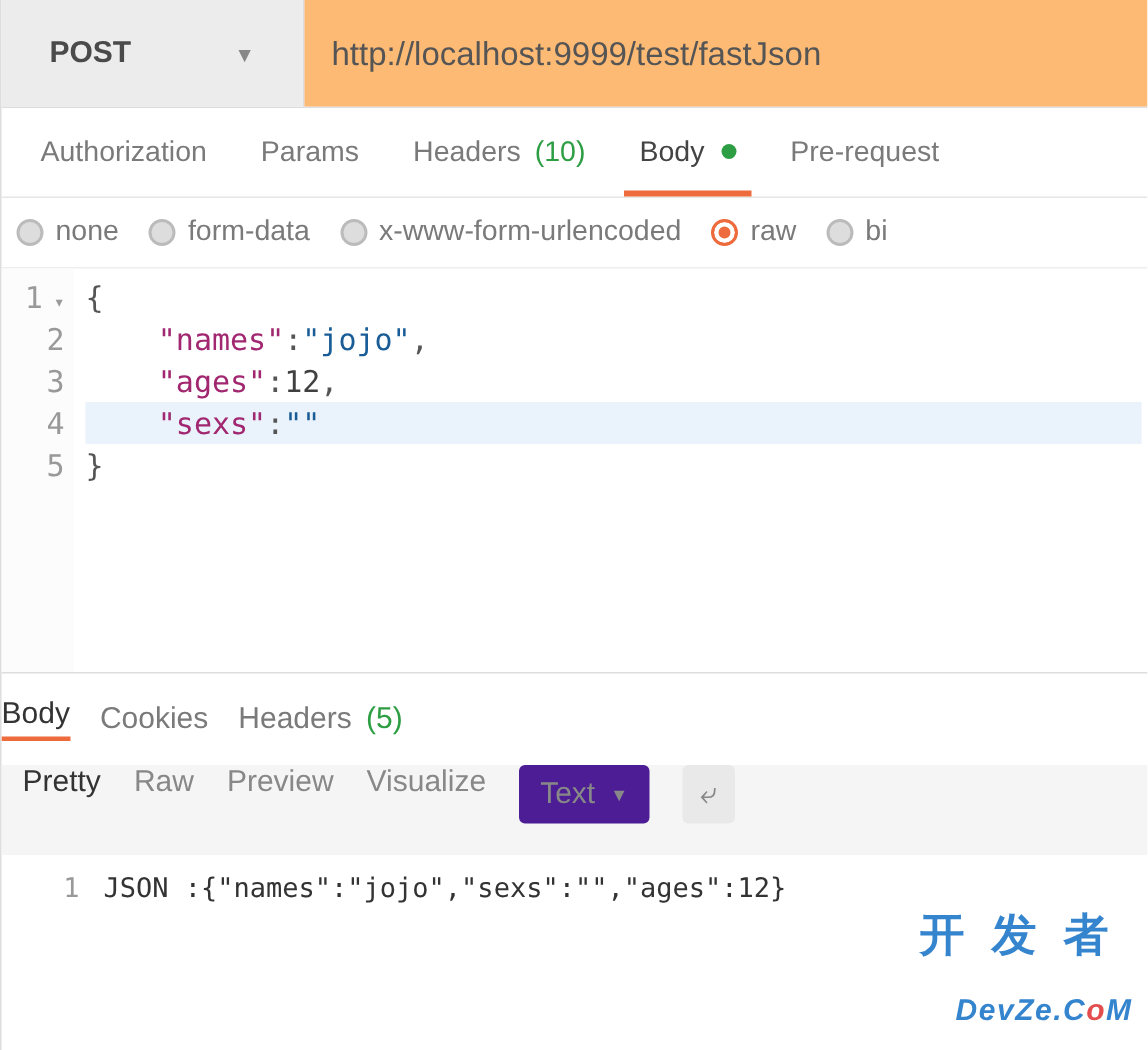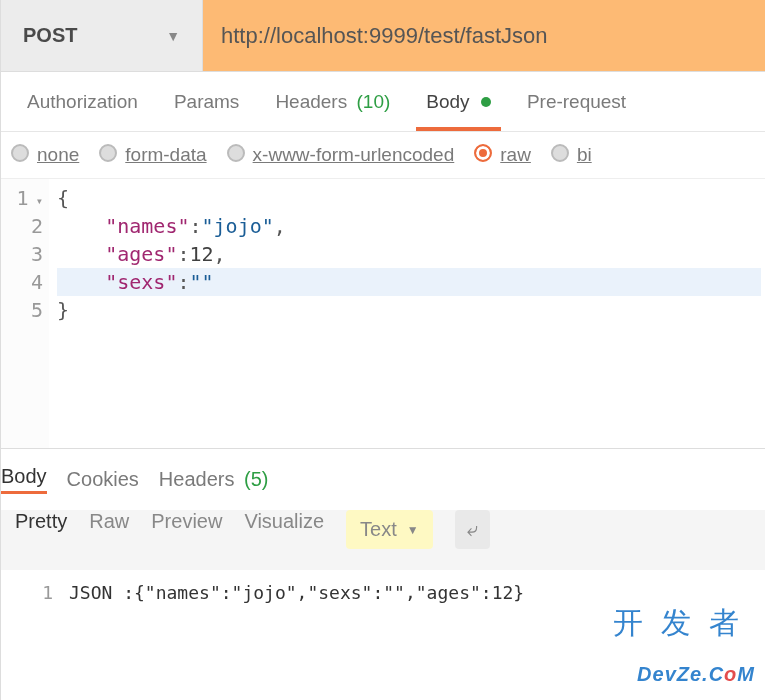--- a/index.html
+++ b/index.html
@@ -19,21 +19,21 @@
     display: flex;
     height: 72px;
     border-bottom: 1px solid #ddd;
   }
   .method-select {
     display: flex;
     align-items: center;
     justify-content: space-between;
     background: #ececec;
     width: 202px;
-    padding: 0 22px;
+    padding: 0 32px;
     border-right: 1px solid #ddd;
     font-weight: 600;
     font-size: 20px;
     color: #4a4a4a;
     cursor: pointer;
   }
   .method-select .chev { color: #888; font-size: 14px; }
   .url-input {
     flex: 1;
     border: none;
@@ -86,23 +86,23 @@
     padding: 12px 10px 12px 10px;
     gap: 20px;
     font-size: 19px;
     color: #7a7a7a;
     border-bottom: 1px solid #eee;
     white-space: nowrap;
     overflow: hidden;
   }
   .radio-item {
     display: flex;
+    align-items: center;
     gap: 8px;
     cursor: pointer;
-    text-decoration: underline;
   }
   .radio {
     width: 18px; height: 18px;
     border-radius: 50%;
     border: 2px solid #bbb;
     background: #ddd;
   }
   .radio.selected {
     border: 2px solid #ed6b3c;
     background: #ed6b3c;
@@ -169,21 +169,21 @@
     font-size: 20px;
     color: #888;
     cursor: pointer;
     white-space: nowrap;
   }
   .resp-toolbar .tb-item.active { color: #333; font-weight: 500; }
   .text-dd {
     display: flex;
     align-items: center;
     gap: 10px;
-    background: #fef9c3;
+    background: #4c1d95;
     padding: 8px 14px;
     border-radius: 4px;
     color: #555;
   }
   .wrap-btn {
     background: #e9e9e9;
     padding: 8px 12px;
     border-radius: 4px;
     color: #ed6b3c;
     font-size: 22px;
@@ -206,21 +206,21 @@
   .resp-body .rcontent { flex: 1; color: #333; white-space: pre; }
 
   
   .watermark-cn {
     position: absolute;
     right: 8px;
     bottom: 56px;
     font-size: 30px;
     color: #1f77c9;
     letter-spacing: 18px;
-    font-weight: 400;
+    font-weight: 700;
     pointer-events: none;
     opacity: 0.9;
   }
   .watermark-en {
     position: absolute;
     right: 10px;
     bottom: 14px;
     font-size: 20px;
     color: #1f77c9;
     font-weight: 600;

